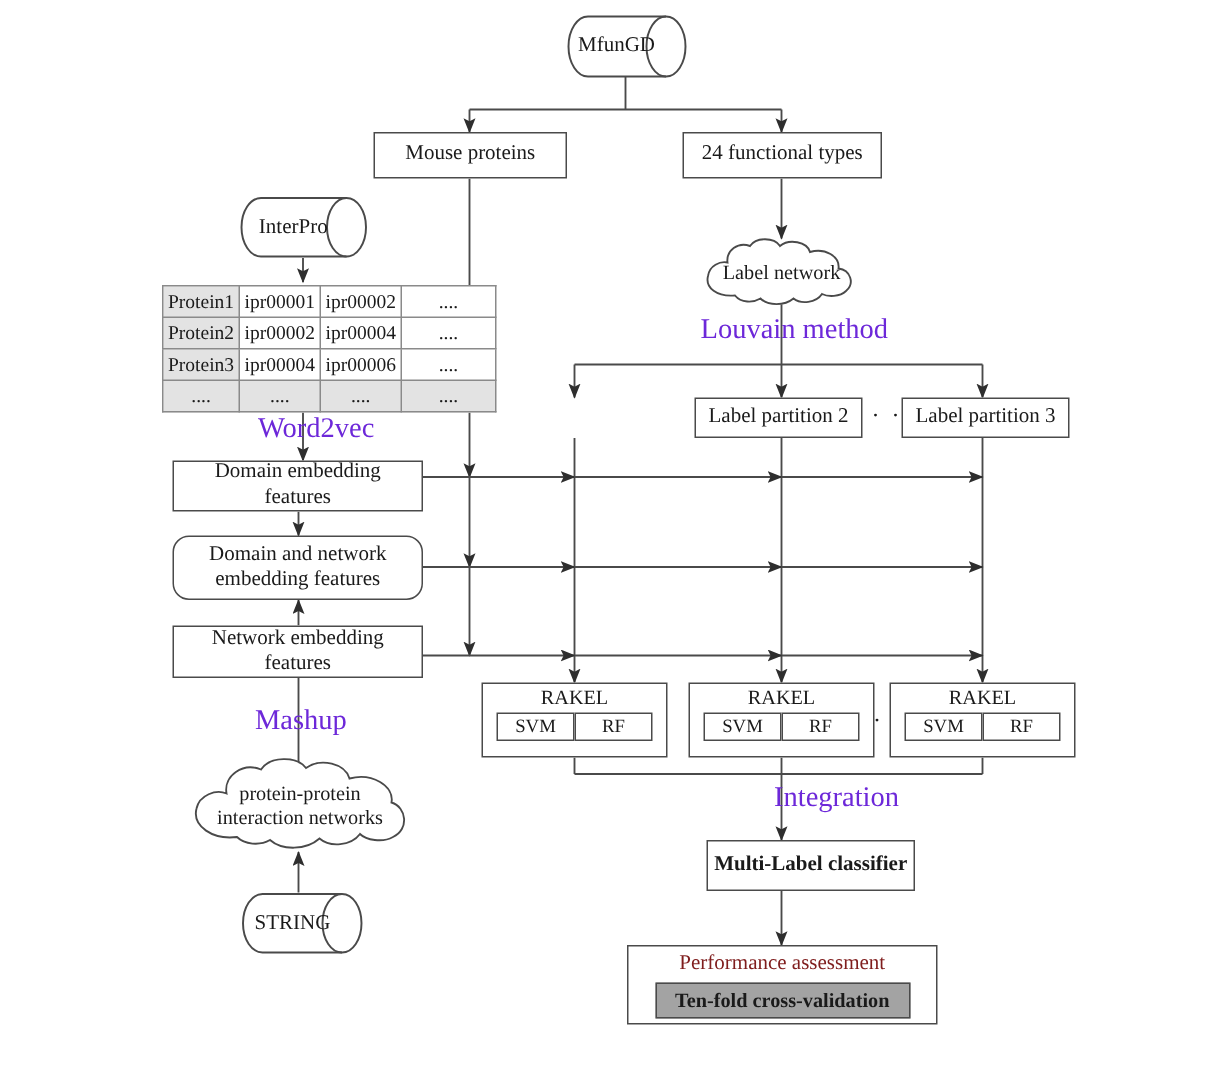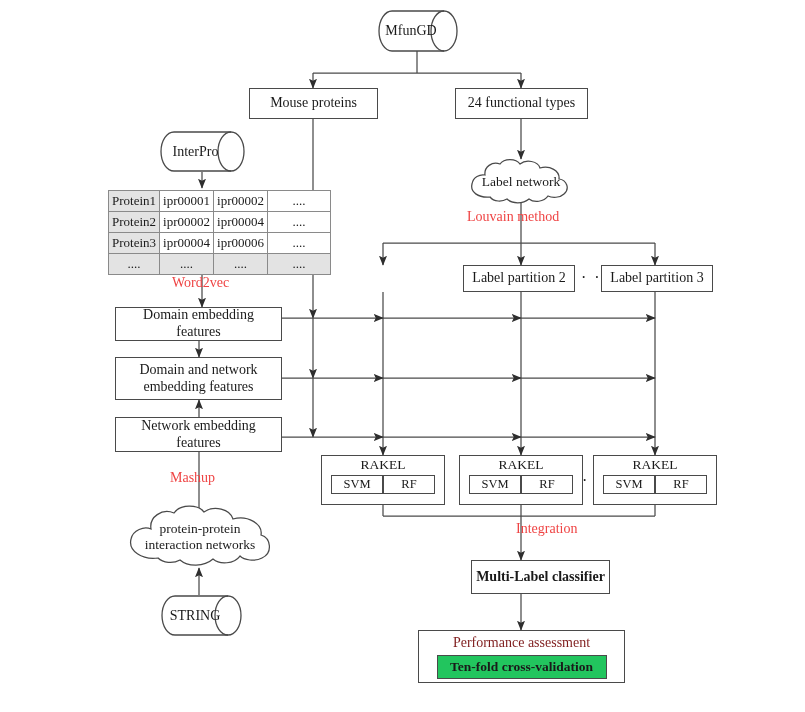--- a/index.html
+++ b/index.html
@@ -35,22 +35,22 @@
     color: #1a1a1a;
     font-size: 14px;
     line-height: 1.18;
     padding: 2px 4px;
   }
   .node.bold { font-weight: bold; }
 
   
   .edge-label {
     position: absolute;
-    color: #ef4444;
-    font-size: 14px;
+    color: #6d28d9;
+    font-size: 19px;
     white-space: nowrap;
     text-align: center;
   }
   .ellipsis-dots {
     position: absolute;
     color: #1a1a1a;
     font-size: 16px;
     letter-spacing: 2px;
     white-space: nowrap;
   }
@@ -160,21 +160,21 @@
     justify-content: flex-start;
     padding-top: 4px;
   }
   .perf-title {
     font-size: 14px;
     color: #7f1d1d;
   }
   .perf-sub {
     box-sizing: border-box;
     border: 1.3px solid #4a4a4a;
-    background: #22c55e;
+    background: #a3a3a3;
     margin-top: 4px;
     width: 170px;
     height: 24px;
     display: flex;
     align-items: center;
     justify-content: center;
     font-size: 13.5px;
     font-weight: bold;
     color: #1a1a1a;
   }
@@ -341,21 +341,21 @@
         <td class="shade">....</td>
         <td class="shade">....</td>
         <td class="shade">....</td>
         <td class="shade">....</td>
       </tr>
     </tbody>
   </table>
 
   <div class="node" style="left:115px; top:307px; width:167px; height:34px;">Domain embedding features</div>
 
-  <div class="node" style="left:115px; top:357px; width:167px; height:43px; flex-direction:column;">
+  <div class="node" style="left:115px; top:357px; width:167px; height:43px; flex-direction:column;border-radius:11px;">
     <span>Domain and network</span>
     <span>embedding features</span>
   </div>
 
   <div class="node" style="left:115px; top:417px; width:167px; height:35px;">Network embedding features</div>
 
 
   <div class="node" style="left:463px; top:265px; width:112px; height:27px;">Label partition 2</div>
 
   <div class="ellipsis-dots" style="left:581px; top:269px;">· · ·</div>

